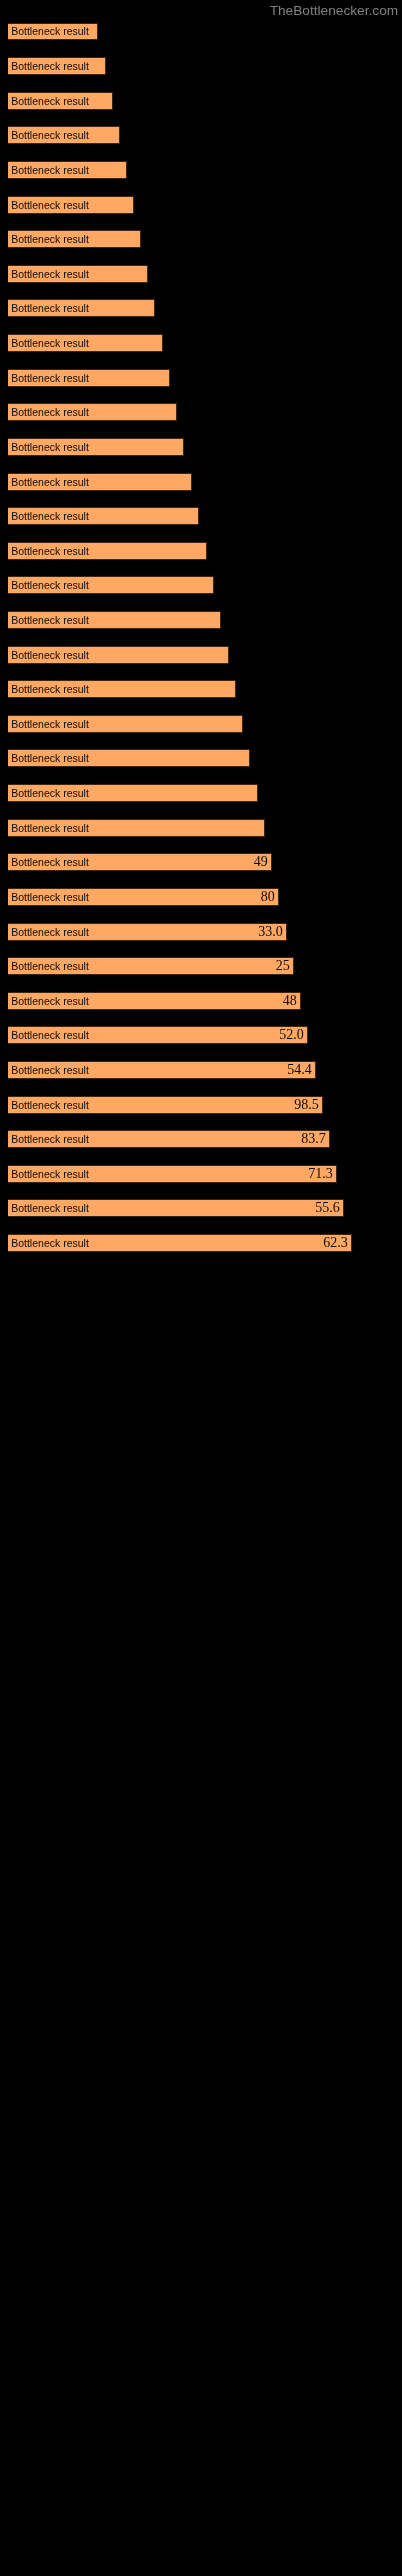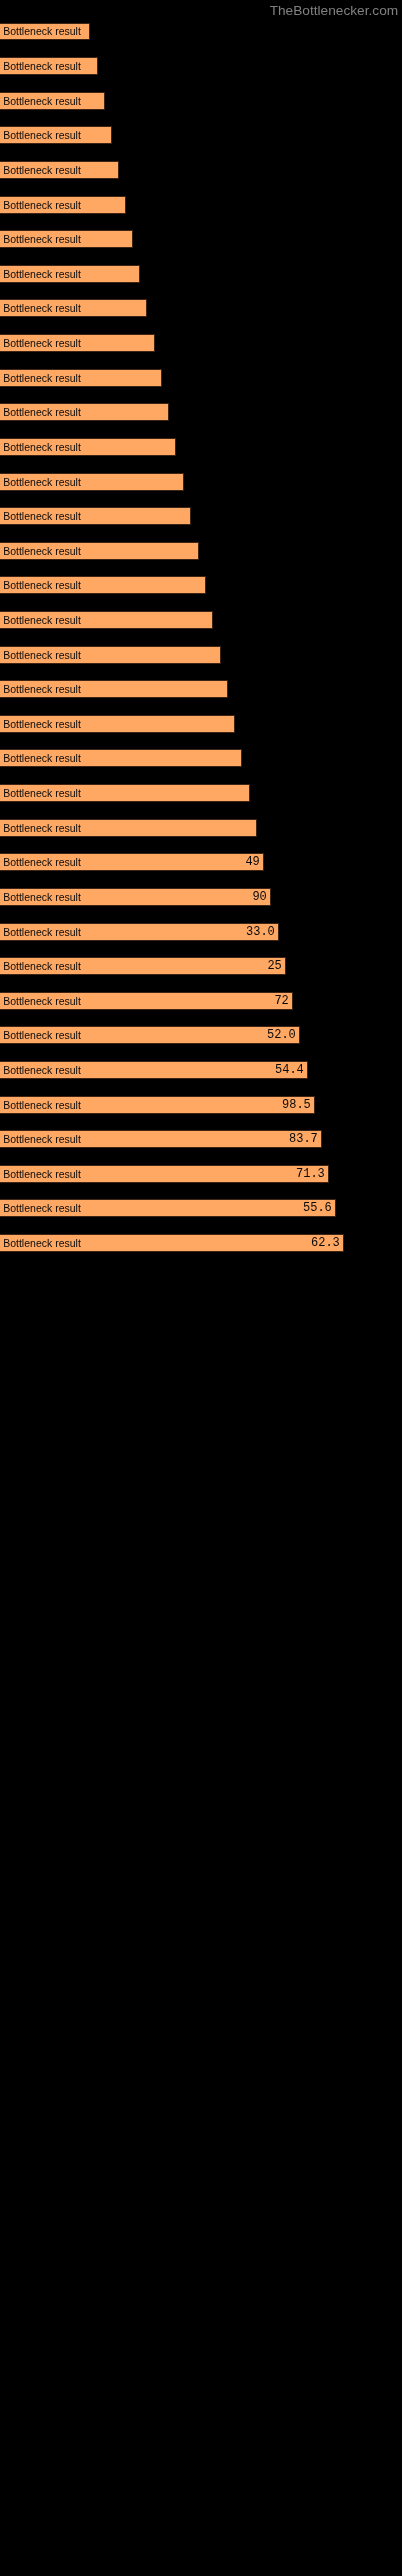--- a/index.html
+++ b/index.html
@@ -33,20 +33,21 @@
     position: absolute;
     top: 0;
     left: 0;
     width: 403px;
     height: 2576px;
   }
   .bar-row {
     position: absolute;
     left: 0;
     height: 17.7px;
+    padding-left: 8px;
   }
   .bar {
     position: relative;
     height: 17.7px;
     box-sizing: border-box;
     background: #ffa864;
     border-top: 0.8px solid #3d2414;
     border-bottom: 0.8px solid #3d2414;
     border-right: 0.8px solid #3d2414;
     overflow: visible;
@@ -61,22 +62,22 @@
     font-size: 10.5px;
     font-family: "Liberation Sans", sans-serif;
     white-space: nowrap;
   }
   .bar-value {
     position: absolute;
     right: 3.2px;
     top: 50%;
     transform: translateY(-50%);
     color: #0a0a0a;
-    font-size: 12px;
-    font-family: Liberation Mono, monospace;
+    font-size: 14px;
+    font-family: Liberation Serif, serif;
     white-space: nowrap;
   }
 </style>
 </head>
 <body>
 
 <div id="site-header">TheBottlenecker.com</div>
 
 <div id="chart">
     <div class="bar-row" style="top: 22.5px; width: 90px;">
@@ -225,39 +226,39 @@
     </div>
     <div class="bar-row" style="top: 853px; width: 264px;">
       <div class="bar" style="width: 264px;">
         <span class="bar-label">Bottleneck result</span>
         <span class="bar-value">49</span>
       </div>
     </div>
     <div class="bar-row" style="top: 888px; width: 271px;">
       <div class="bar" style="width: 271px;">
         <span class="bar-label">Bottleneck result</span>
-        <span class="bar-value">90</span>
+        <span class="bar-value">80</span>
       </div>
     </div>
     <div class="bar-row" style="top: 923px; width: 279px;">
       <div class="bar" style="width: 279px;">
         <span class="bar-label">Bottleneck result</span>
         <span class="bar-value">33.0</span>
       </div>
     </div>
     <div class="bar-row" style="top: 957px; width: 286px;">
       <div class="bar" style="width: 286px;">
         <span class="bar-label">Bottleneck result</span>
         <span class="bar-value">25</span>
       </div>
     </div>
     <div class="bar-row" style="top: 992px; width: 293px;">
       <div class="bar" style="width: 293px;">
         <span class="bar-label">Bottleneck result</span>
-        <span class="bar-value">72</span>
+        <span class="bar-value">48</span>
       </div>
     </div>
     <div class="bar-row" style="top: 1026px; width: 300px;">
       <div class="bar" style="width: 300px;">
         <span class="bar-label">Bottleneck result</span>
         <span class="bar-value">52.0</span>
       </div>
     </div>
     <div class="bar-row" style="top: 1061px; width: 308px;">
       <div class="bar" style="width: 308px;">

